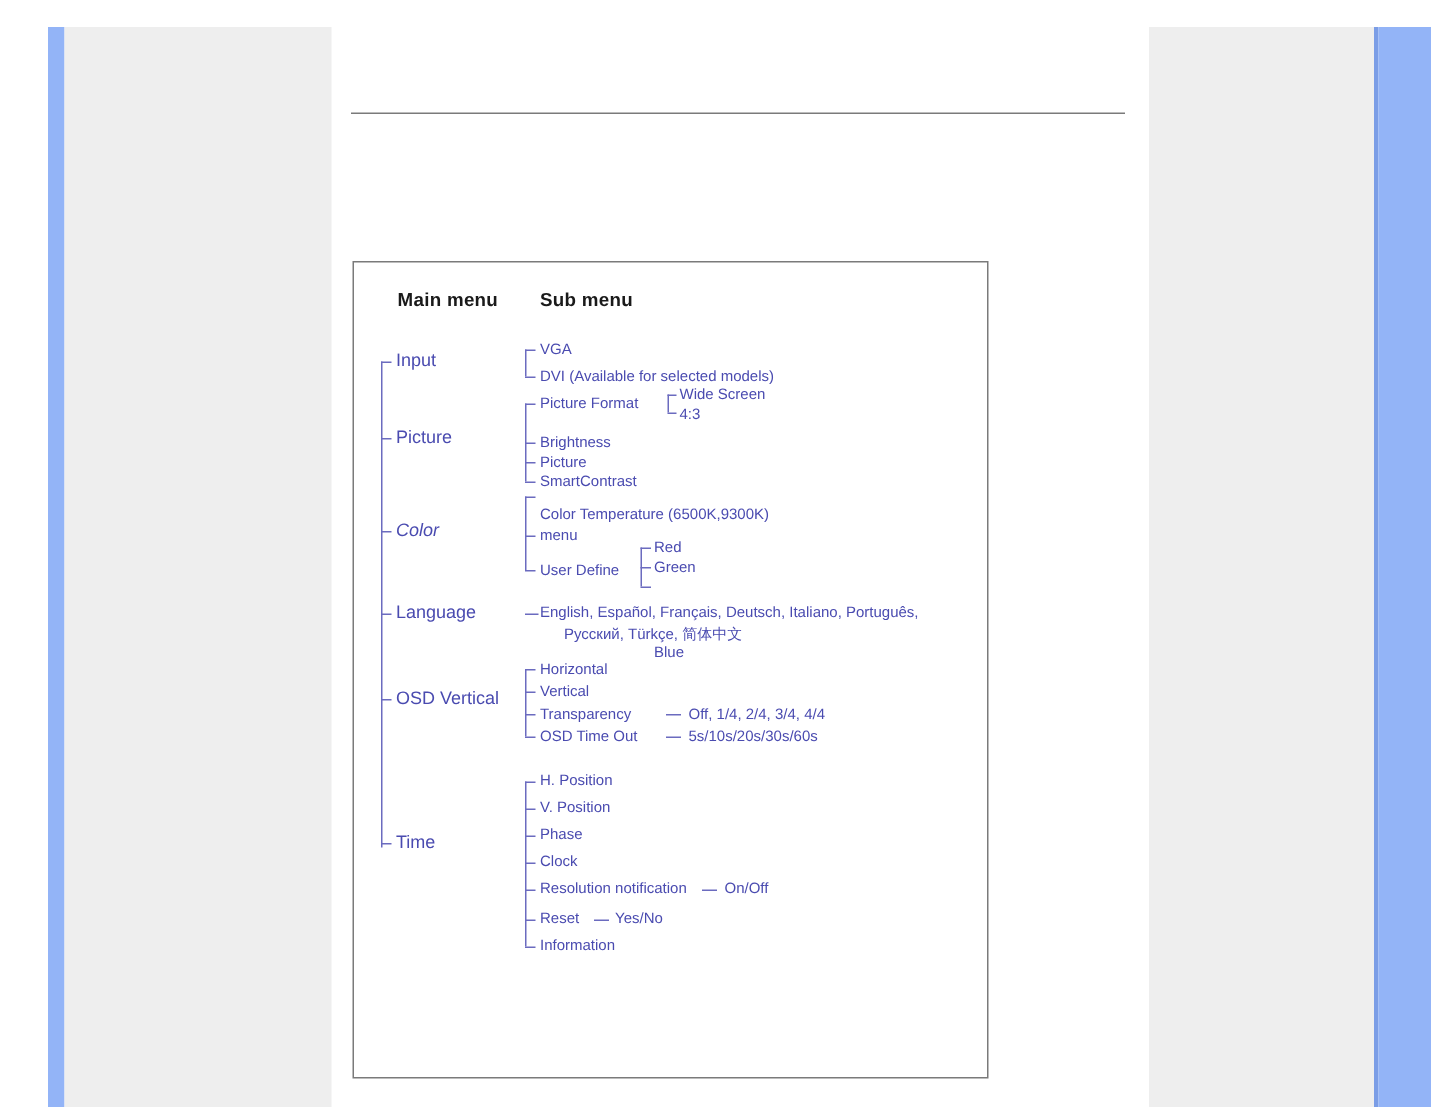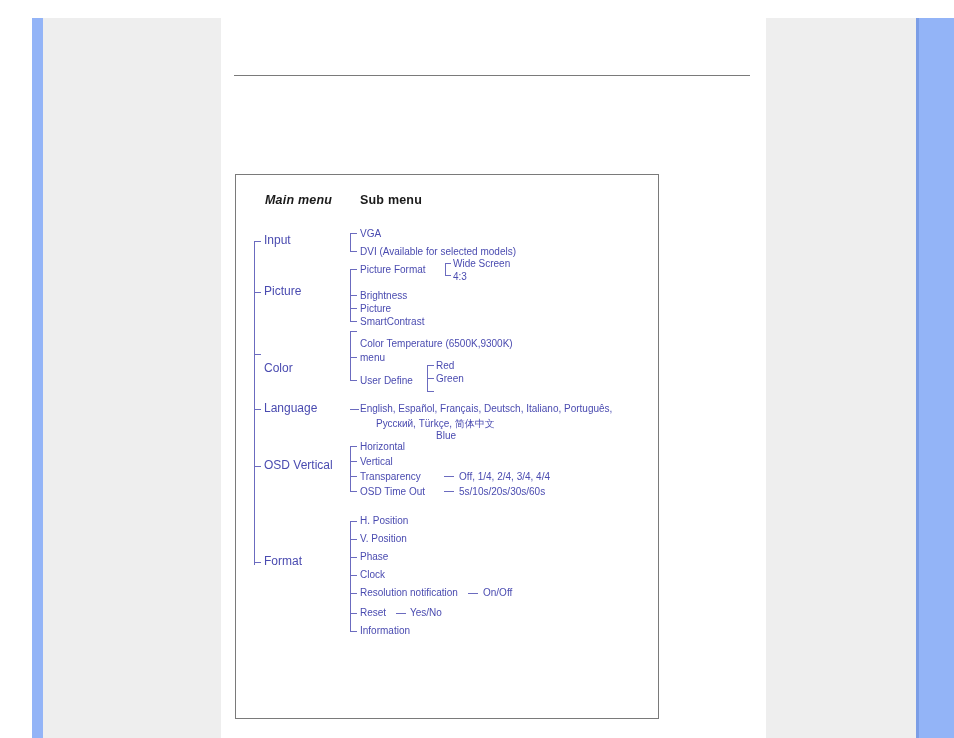--- a/index.html
+++ b/index.html
@@ -81,21 +81,21 @@
 
   
   .col-head {
     position: absolute;
     font-size: 12.5px;
     font-weight: bold;
     color: #1a1a1a;
     letter-spacing: 0.2px;
     white-space: nowrap;
   }
-  .head-main { left: 29px; top: 18px; font-style: italic; }
+  .head-main { left: 29px; top: 18px; }
   .head-sub  { left: 124px; top: 18px; }
 
   
   .t {
     position: absolute;
     font-size: 10px;
     color: #4a4bb0;
     white-space: nowrap;
     line-height: 13px;
   }
@@ -157,21 +157,21 @@
   <div class="t" style="left:124px; top:114px;">Brightness</div>
   <div class="t" style="left:124px; top:127px;">Picture</div>
   <div class="t" style="left:124px; top:140px;">SmartContrast</div>
 
   <div class="vline" style="left:209px; top:88px; height:12px;"></div>
   <div class="dash" style="left:209px; top:88px; width:6px;"></div>
   <div class="dash" style="left:209px; top:100px; width:6px;"></div>
   <div class="t" style="left:217px; top:82px;">Wide Screen</div>
   <div class="t" style="left:217px; top:95px;">4:3</div>
 
-  <div class="t main-label" style="left:28px; top:187px;">Color</div>
+  <div class="t main-label" style="left:28px; top:172px;font-style:italic;">Color</div>
 
   <div class="vline" style="left:114px; top:156px; height:49px;"></div>
   <div class="dash" style="left:114px; top:156px; width:7px;"></div>
   <div class="dash" style="left:114px; top:182px; width:7px;"></div>
   <div class="dash" style="left:114px; top:205px; width:7px;"></div>
 
   <div class="t" style="left:124px; top:162px;">Color Temperature (6500K,9300K)</div>
   <div class="t" style="left:124px; top:176px;">menu</div>
   <div class="t" style="left:124px; top:199px;">User Define</div>
 
@@ -200,21 +200,21 @@
   <div class="t" style="left:124px; top:280px;">Vertical</div>
   <div class="t" style="left:124px; top:295px;">Transparency</div>
   <div class="t" style="left:124px; top:310px;">OSD Time Out</div>
 
   <div class="dash" style="left:208px; top:301px; width:10px;"></div>
   <div class="t" style="left:223px; top:295px;">Off, 1/4, 2/4, 3/4, 4/4</div>
 
   <div class="dash" style="left:208px; top:316px; width:10px;"></div>
   <div class="t" style="left:223px; top:310px;">5s/10s/20s/30s/60s</div>
 
-  <div class="t main-label" style="left:28px; top:380px;">Format</div>
+  <div class="t main-label" style="left:28px; top:380px;">Time</div>
 
   <div class="vline" style="left:114px; top:346px; height:110px;"></div>
   <div class="dash" style="left:114px; top:346px; width:7px;"></div>
   <div class="dash" style="left:114px; top:364px; width:7px;"></div>
   <div class="dash" style="left:114px; top:382px; width:7px;"></div>
   <div class="dash" style="left:114px; top:400px; width:7px;"></div>
   <div class="dash" style="left:114px; top:418px; width:7px;"></div>
   <div class="dash" style="left:114px; top:438px; width:7px;"></div>
   <div class="dash" style="left:114px; top:456px; width:7px;"></div>
 

